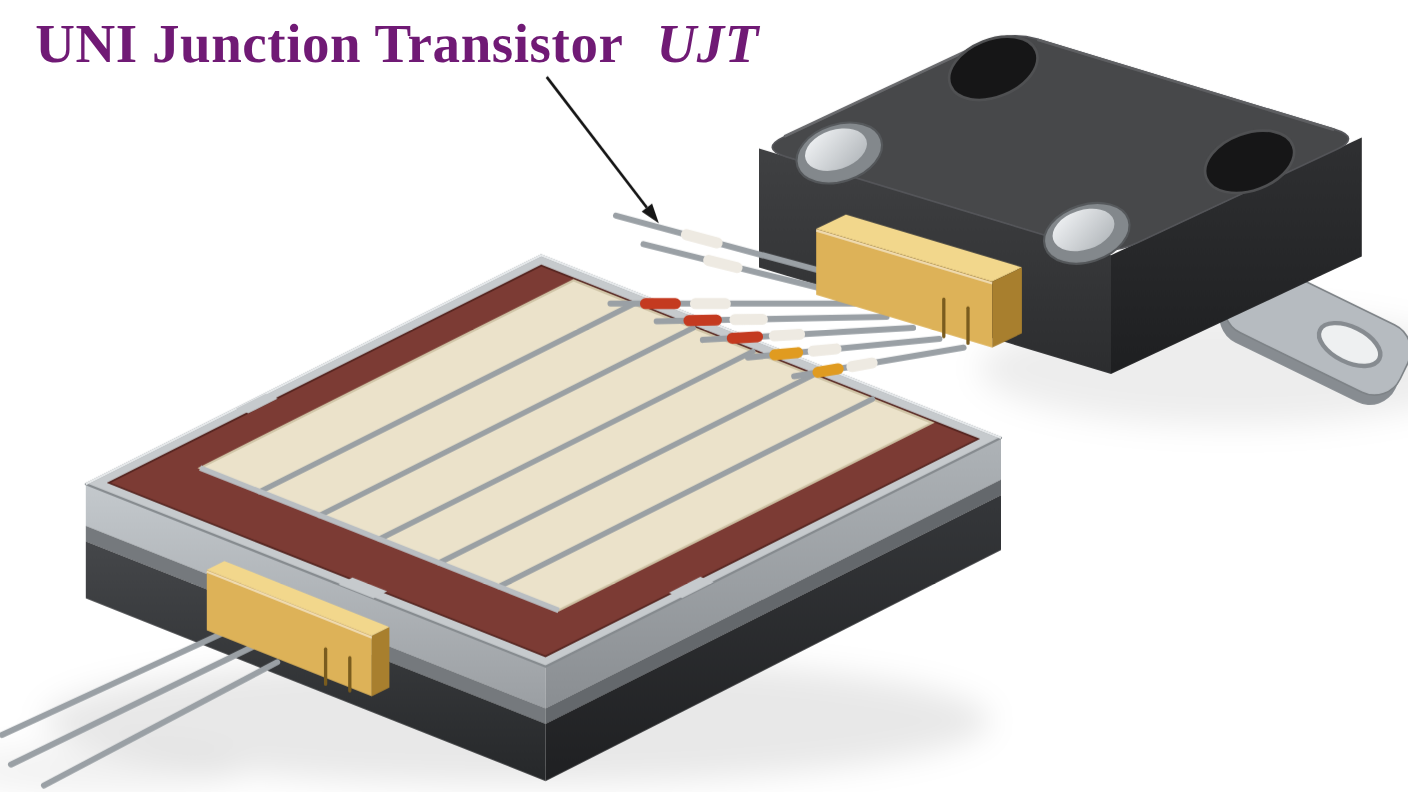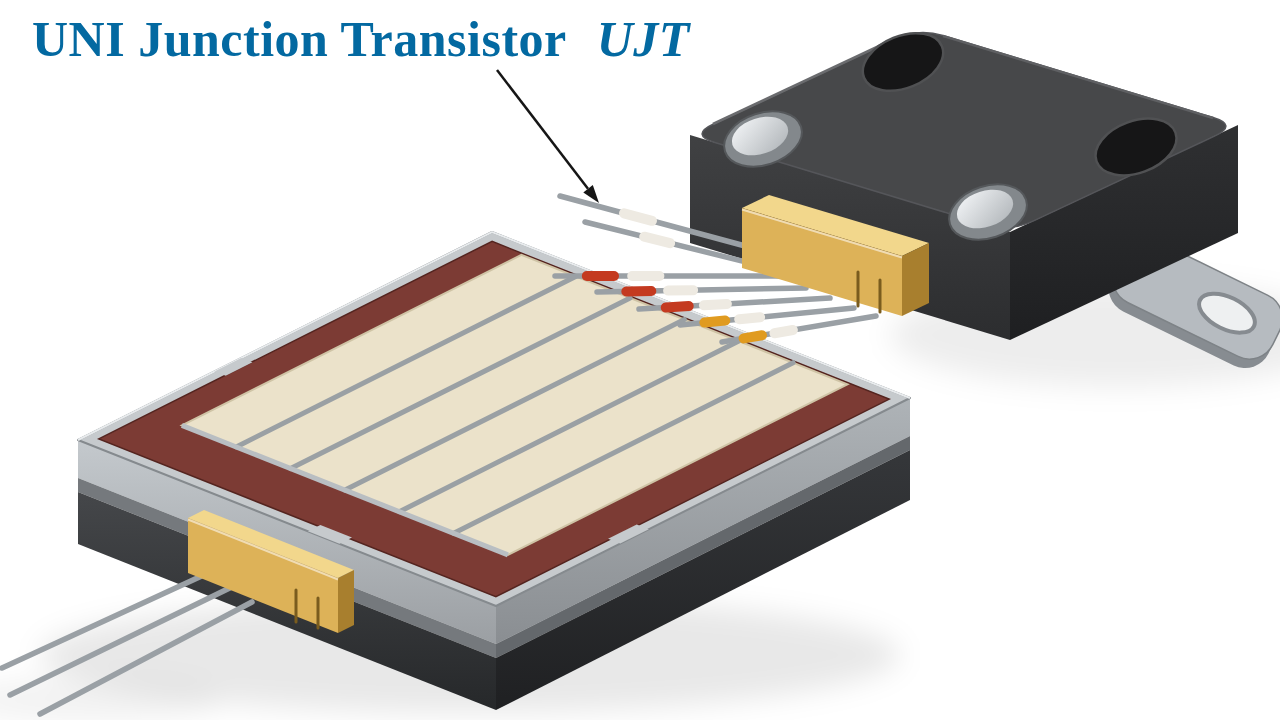--- a/index.html
+++ b/index.html
@@ -1,20 +1,20 @@
 <!DOCTYPE html>
 <html><head>
 <meta charset="utf-8">
 <style>
   html,body{margin:0;padding:0;background:#ffffff;}
   #stage{position:relative;width:1280px;height:720px;overflow:hidden;background:#ffffff;
          font-family:"Liberation Serif", serif; user-select:none;}
   #illustration{position:absolute;left:0;top:0;}
   #page-title{position:absolute;left:32px;top:10px;font-size:50px;font-weight:700;
-              color:#0369a1;letter-spacing:.5px;white-space:nowrap;}
+              color:#701a75;letter-spacing:.5px;white-space:nowrap;}
   #page-title .abbr{font-style:italic;margin-left:30px;}
   .wire{stroke:#9aa0a5;stroke-width:5.5;stroke-linecap:round;fill:none;}
   .band{stroke-width:10;stroke-linecap:round;fill:none;}
   .band-white{stroke:#eeeae2;}
   .band-red{stroke:#c43a20;}
   .band-orange{stroke:#e09b20;}
   .divider{stroke:#9aa0a4;stroke-width:5;stroke-linecap:round;}
   .slot{stroke:#7a5c1e;stroke-width:3;stroke-linecap:round;}
   .goldhl{stroke:rgba(255,255,255,.55);stroke-width:2;}
 </style>

